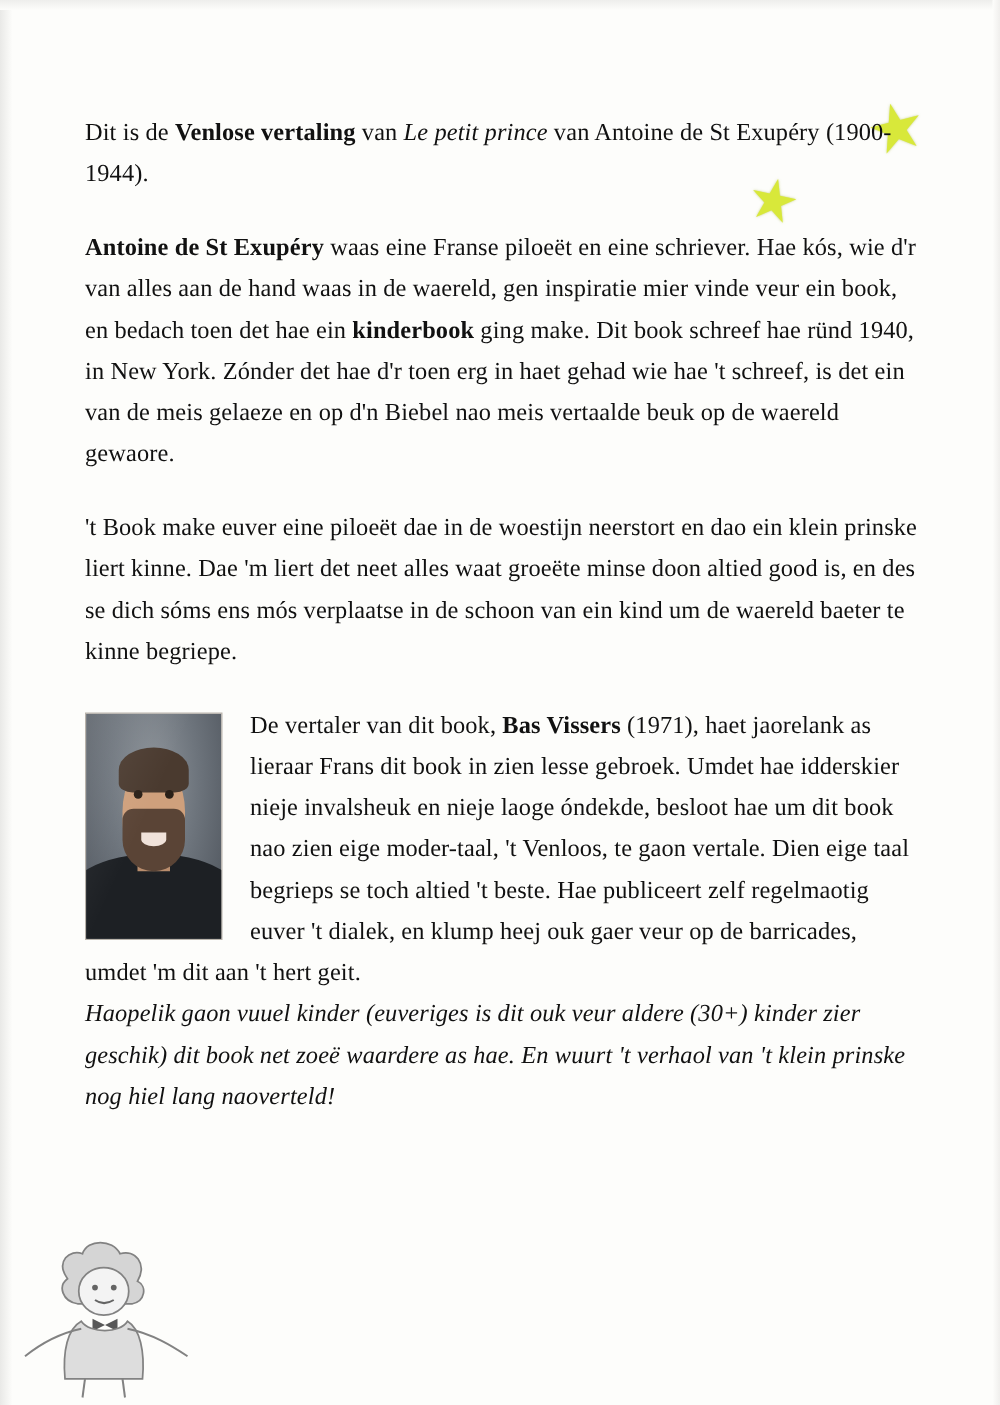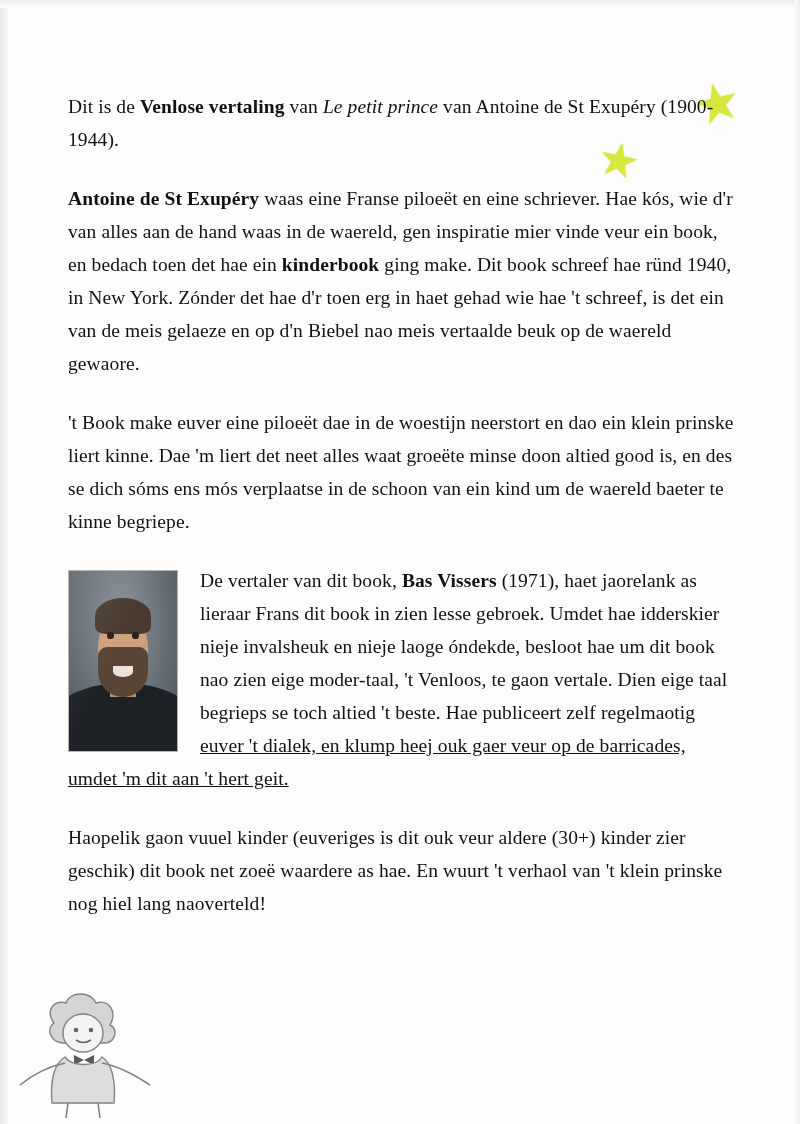--- a/index.html
+++ b/index.html
@@ -134,21 +134,20 @@
   .portrait .glass-shine {
     position: absolute; inset: 0;
     background: linear-gradient(115deg, rgba(255,255,255,0.10) 0%, rgba(255,255,255,0) 45%);
   }
 
   .portrait-block p.para {
     margin-bottom: 0;
   }
   .portrait-block .after-wrap {
     margin-top: 0;
-    text-decoration: underline;
   }
   .clearfix::after {
     content: "";
     display: block;
     clear: both;
   }
 
   
   .star {
     position: absolute;
@@ -209,21 +208,21 @@
         <div class="hair"></div>
         <div class="eye l"></div>
         <div class="eye r"></div>
         <div class="mouth"></div>
         <div class="glass-shine"></div>
       </div>
       <p class="para"><span>De vertaler van dit book, </span><span class="b">Bas Vissers</span><span> (1971), haet jaorelank as lieraar Frans dit book in zien lesse gebroek. Umdet hae idderskier nieje invalsheuk en nieje laoge óndekde, besloot hae um dit book nao zien eige moder-taal, 't Venloos, te gaon vertale. Dien eige taal begrieps se toch altied 't beste. Hae publiceert zelf regelmaotig</span></p>
       <p class="para after-wrap">euver 't dialek, en klump heej ouk gaer veur op de barricades, umdet 'm dit aan 't hert geit.</p>
     </div>
 
-    <p class="para" style="margin-top:26px;">Haopelik gaon vuuel kinder (euveriges is dit ouk veur aldere (30+) kinder zier geschik) dit book net zoeë waardere as hae. En wuurt 't verhaol van 't klein prinske nog hiel lang naoverteld!</p>
+    <p class="para" style="font-style:italic;">Haopelik gaon vuuel kinder (euveriges is dit ouk veur aldere (30+) kinder zier geschik) dit book net zoeë waardere as hae. En wuurt 't verhaol van 't klein prinske nog hiel lang naoverteld!</p>
 
   </div>
 
   <svg class="prince" viewBox="0 0 150 135" xmlns="http://www.w3.org/2000/svg">
     <g fill="#cfcfcf" stroke="#6d6d6d" stroke-width="1.4">
 
       <path d="M44 38 C34 24 46 14 56 18 C60 6 80 6 86 18 C98 14 108 26 100 40 C108 44 106 56 96 58 L52 58 C40 56 36 44 44 38 Z"></path>
 
       <ellipse cx="73" cy="48" rx="20" ry="19" fill="#f2f2f2"></ellipse>
     </g>

